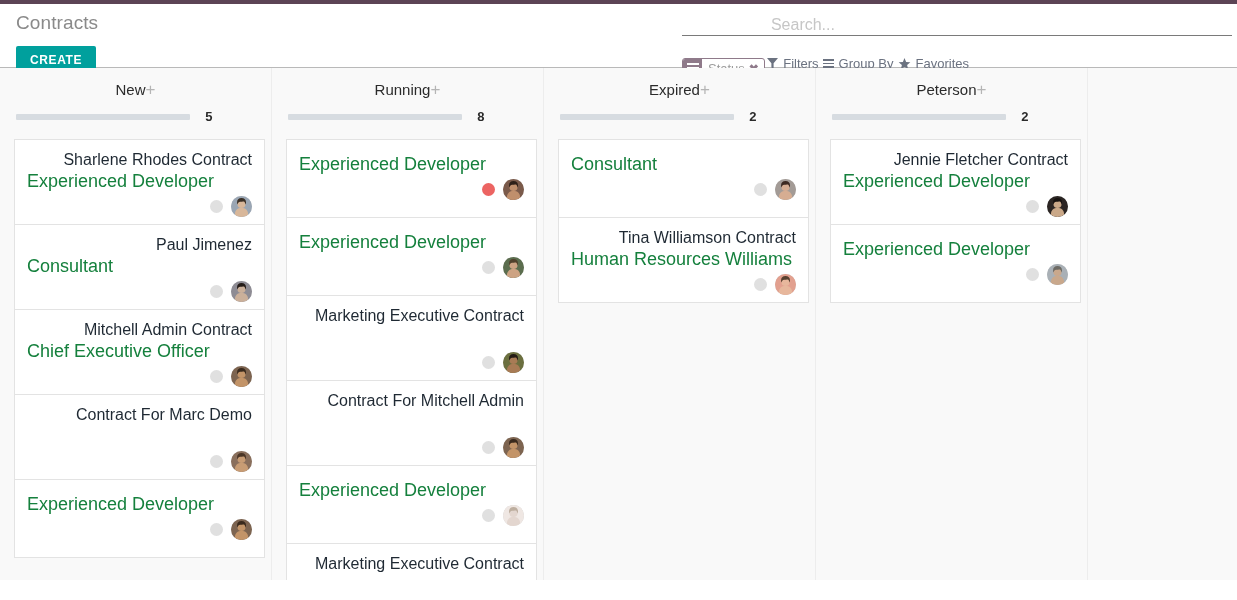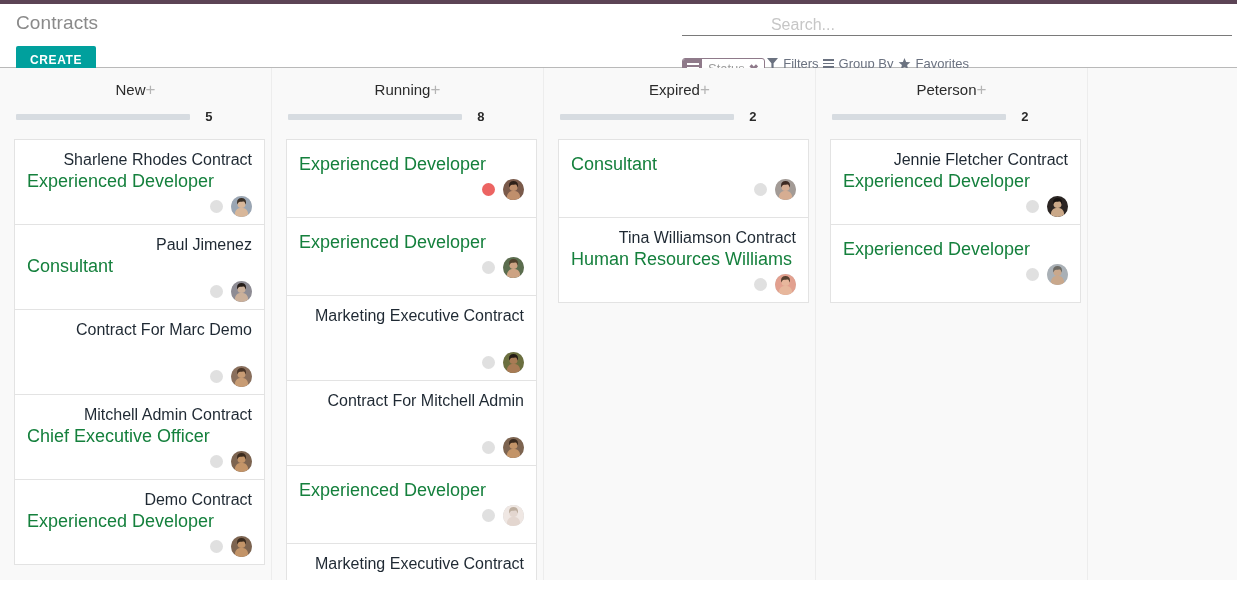--- a/index.html
+++ b/index.html
@@ -342,51 +342,50 @@
               <svg viewBox="0 0 32 32">
                 <rect width="32" height="32" fill="#8e8c94"></rect>
                 <circle cx="16" cy="12" r="6.2" fill="#cbb09a"></circle>
                 <path d="M16 18c6 0 10 4.2 10 9.5V32H6v-4.5C6 22.2 10 18 16 18z" fill="#cbb09a"></path>
                 <path d="M16 3.2c4.4 0 6.9 2.8 6.9 6.6 0 1.3-.4 2.6-.9 3.1-.3-2.6-1.3-4-2.6-4.4-1.4-.5-3.1.3-5.6.3-1.9 0-3.3 1.2-3.6 4.1-.6-.6-1-1.8-1-3.1 0-3.8 2.4-6.6 6.8-6.6z" fill="#241c18"></path>
               </svg>
             </span>
           </div>
         </div>
         <div class="kanban-card">
+          <div class="card-title">Mitchell Admin Contract</div>
+          <div class="card-subtitle">Chief Executive Officer</div>
+          <div class="card-footer">
+            <span class="status-dot"></span>
+            <span class="avatar">
+              <svg viewBox="0 0 32 32">
+                <rect width="32" height="32" fill="#7d6450"></rect>
+                <circle cx="16" cy="12" r="6.2" fill="#c39468"></circle>
+                <path d="M16 18c6 0 10 4.2 10 9.5V32H6v-4.5C6 22.2 10 18 16 18z" fill="#c39468"></path>
+                <path d="M16 3.2c4.4 0 6.9 2.8 6.9 6.6 0 1.3-.4 2.6-.9 3.1-.3-2.6-1.3-4-2.6-4.4-1.4-.5-3.1.3-5.6.3-1.9 0-3.3 1.2-3.6 4.1-.6-.6-1-1.8-1-3.1 0-3.8 2.4-6.6 6.8-6.6z" fill="#3a2a1d"></path>
+              </svg>
+            </span>
+          </div>
+        </div>
+        <div class="kanban-card">
           <div class="card-title">Contract For Marc Demo</div>
           <div class="card-subtitle"></div>
           <div class="card-footer">
             <span class="status-dot"></span>
             <span class="avatar">
               <svg viewBox="0 0 32 32">
                 <rect width="32" height="32" fill="#8a6f5c"></rect>
                 <circle cx="16" cy="12" r="6.2" fill="#c89c74"></circle>
                 <path d="M16 18c6 0 10 4.2 10 9.5V32H6v-4.5C6 22.2 10 18 16 18z" fill="#c89c74"></path>
                 <path d="M16 3.2c4.4 0 6.9 2.8 6.9 6.6 0 1.3-.4 2.6-.9 3.1-.3-2.6-1.3-4-2.6-4.4-1.4-.5-3.1.3-5.6.3-1.9 0-3.3 1.2-3.6 4.1-.6-.6-1-1.8-1-3.1 0-3.8 2.4-6.6 6.8-6.6z" fill="#4a3526"></path>
               </svg>
             </span>
           </div>
         </div>
         <div class="kanban-card">
-          <div class="card-title">Mitchell Admin Contract</div>
-          <div class="card-subtitle">Chief Executive Officer</div>
-          <div class="card-footer">
-            <span class="status-dot"></span>
-            <span class="avatar">
-              <svg viewBox="0 0 32 32">
-                <rect width="32" height="32" fill="#7d6450"></rect>
-                <circle cx="16" cy="12" r="6.2" fill="#c39468"></circle>
-                <path d="M16 18c6 0 10 4.2 10 9.5V32H6v-4.5C6 22.2 10 18 16 18z" fill="#c39468"></path>
-                <path d="M16 3.2c4.4 0 6.9 2.8 6.9 6.6 0 1.3-.4 2.6-.9 3.1-.3-2.6-1.3-4-2.6-4.4-1.4-.5-3.1.3-5.6.3-1.9 0-3.3 1.2-3.6 4.1-.6-.6-1-1.8-1-3.1 0-3.8 2.4-6.6 6.8-6.6z" fill="#3a2a1d"></path>
-              </svg>
-            </span>
-          </div>
-        </div>
-        <div class="kanban-card">
-          <div class="card-title">Demo Contract</div>
           <div class="card-subtitle">Experienced Developer</div>
           <div class="card-footer">
             <span class="status-dot"></span>
             <span class="avatar">
               <svg viewBox="0 0 32 32">
                 <rect width="32" height="32" fill="#7d6450"></rect>
                 <circle cx="16" cy="12" r="6.2" fill="#c39468"></circle>
                 <path d="M16 18c6 0 10 4.2 10 9.5V32H6v-4.5C6 22.2 10 18 16 18z" fill="#c39468"></path>
                 <path d="M16 3.2c4.4 0 6.9 2.8 6.9 6.6 0 1.3-.4 2.6-.9 3.1-.3-2.6-1.3-4-2.6-4.4-1.4-.5-3.1.3-5.6.3-1.9 0-3.3 1.2-3.6 4.1-.6-.6-1-1.8-1-3.1 0-3.8 2.4-6.6 6.8-6.6z" fill="#3a2a1d"></path>
               </svg>

